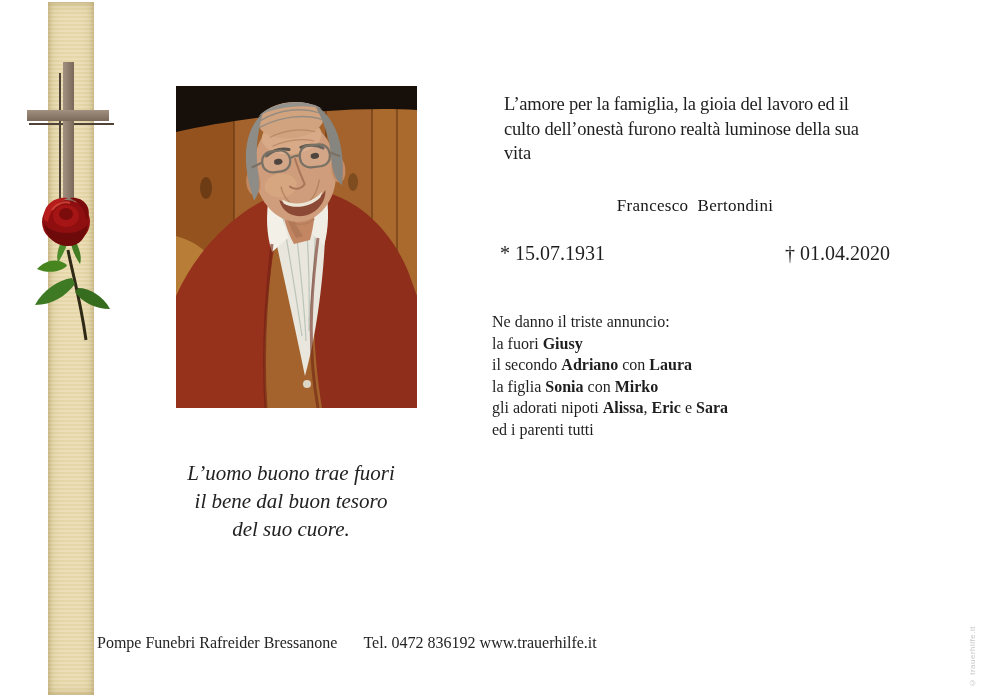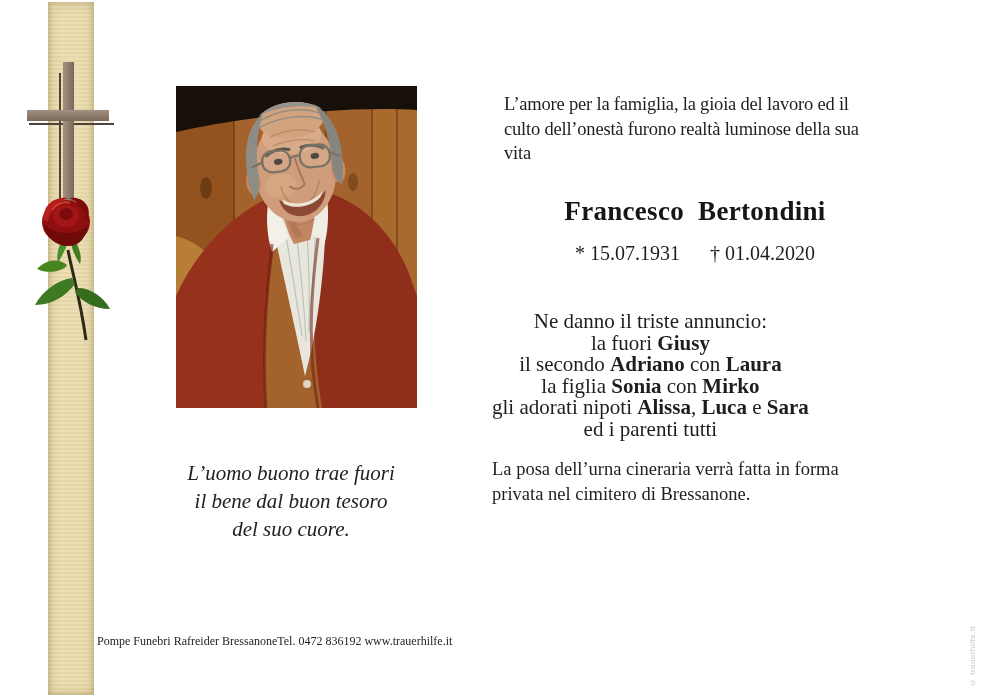--- a/index.html
+++ b/index.html
@@ -38,31 +38,31 @@
 
   
   .quote { position:absolute; left:130px; top:459px; width:322px; text-align:center;
            font-style:italic; font-size:21px; line-height:28px; color:#222; }
   .quote-attr { font-style:normal; font-size:14.5px; margin-top:9px; color:#222; }
 
   
   .intro { position:absolute; left:492px; top:92px; width:384px;
            font-size:18.5px; line-height:24.5px; letter-spacing:-.2px;margin-left:12px; }
   .name  { position:absolute; left:500px; top:196px; width:390px; text-align:center;
-           font-size:27px; font-weight:bold; white-space:pre; letter-spacing:.3px; color:#161616; }
+           font-size:17px; font-weight:normal; white-space:pre; letter-spacing:.3px; color:#161616; }
   .dates { position:absolute; left:500px; top:242px; width:390px;
-           display:flex; justify-content:center; gap:30px; font-size:20px; }
-  .announce { position:absolute; left:492px; top:311px; font-size:21px; line-height:21.6px;text-align:center; }
+           display:flex; justify-content:space-between; gap:30px; font-size:20px; }
+  .announce { position:absolute; left:492px; top:311px; font-size:16px; line-height:21.6px; }
   .ann-line .bold, .announce b { font-weight:bold; }
   .burial { position:absolute; left:492px; top:457px; width:392px;
             font-size:18.5px; line-height:24.5px; }
   .placedate { position:absolute; left:492px; top:544px; font-size:18.5px; }
 
-  .footer { position:absolute; left:97px; top:634px; font-size:12px; color:#242424;
-            display:flex; white-space:nowrap;text-align:center; }
+  .footer { position:absolute; left:97px; top:634px; font-size:16px; color:#242424;
+            display:flex; gap:26px; white-space:nowrap;text-align:center; }
 
   .watermark { position:absolute; right:5px; bottom:8px;
                writing-mode:vertical-rl; transform:rotate(180deg);
                font-family:"Liberation Sans", sans-serif; font-size:8px;
                color:#c6c6c6; letter-spacing:.5px; }
 </style>
 </head>
 <body>
 
 <div class="card">
@@ -184,29 +184,25 @@
     <span>* 15.07.1931</span>
     <span>† 01.04.2020</span>
   </div>
 
   <div class="announce">
     <div>Ne danno il triste annuncio:</div>
     <div>
         <div class="ann-line"><span>la fuori </span><span class="bold">Giusy</span></div>
         <div class="ann-line"><span>il secondo </span><span class="bold">Adriano</span><span> con </span><span class="bold">Laura</span></div>
         <div class="ann-line"><span>la figlia </span><span class="bold">Sonia</span><span> con </span><span class="bold">Mirko</span></div>
-        <div class="ann-line"><span>gli adorati nipoti </span><span class="bold">Alissa</span><span>, </span><span class="bold">Luca</span><span> e </span><span class="bold">Sara</span></div>
+        <div class="ann-line"><span>gli adorati nipoti </span><span class="bold">Alissa</span><span>, </span><span class="bold">Eric</span><span> e </span><span class="bold">Sara</span></div>
         <div class="ann-line"><span>ed i parenti tutti</span></div>
       </div>
   </div>
 
-  <div class="burial">
-    <div>La posa dell’urna cineraria verrà fatta in forma</div>
-    <div>privata nel cimitero di Bressanone.</div>
-  </div>
 
 
   <div class="footer">
     <span>Pompe Funebri Rafreider Bressanone</span>
     <span>Tel. 0472 836192 www.trauerhilfe.it</span>
   </div>
 
   <div class="watermark">© trauerhilfe.it</div>
 
 </div>

